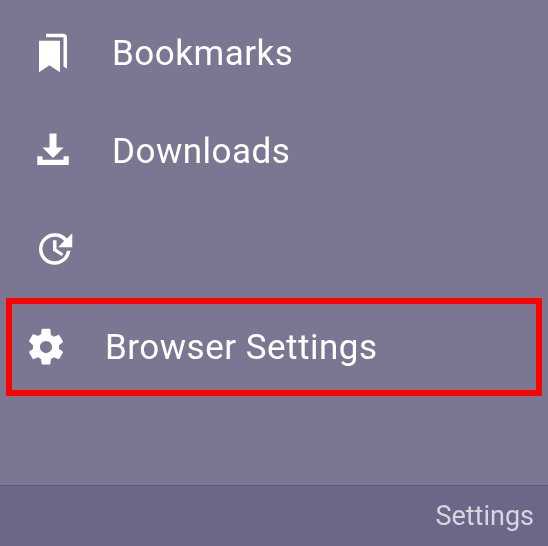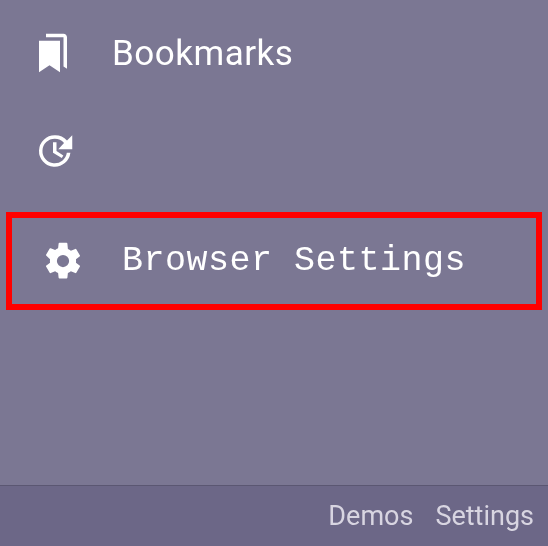--- a/index.html
+++ b/index.html
@@ -23,23 +23,22 @@
     .menu-item {
       display: flex;
       align-items: center;
       padding: 28px 28px 28px 32px;
       color: #ffffff;
       cursor: pointer;
       position: relative;
     }
     .menu-item.highlighted {
       border: 6px solid #ff0000;
-      margin: 12px 6px;
-      padding: 22px 22px 22px 30px;
-      font-family: Liberation Mono, monospace;
+      margin: 0 6px;
+      padding: 22px 22px 22px 13px;
     }
     .menu-icon {
       width: 42px;
       height: 42px;
       display: flex;
       align-items: center;
       justify-content: center;
       flex-shrink: 0;
     }
     .menu-icon svg {
@@ -78,20 +77,30 @@
       <svg viewBox="0 0 24 24">
         <path d="M15 1H7c-1.1 0-2 .9-2 2v2h2V3h8v14l-3-2-1 .7V17l4 2.7V3h2v18l-6-4-6 4V7H3v16l8-5.3 8 5.3V3c0-1.1-.9-2-2-2z" fill="none"></path>
         <path d="M17 1H9c-1.1 0-2 .9-2 2v2h2V3h8v15l-4-2.7V5H5v18l7-4.7 7 4.7V3c0-1.1-.9-2-2-2zM7 7h6v10.3l-3-2-3 2V7z" fill="none"></path>
         <path d="M4 5v18l6-4 6 4V5H4z"></path>
         <path d="M8 1h10c1.1 0 2 .9 2 2v18l-2-1.3V3H8V1z"></path>
       </svg>
     </span>
     <span class="menu-label">Bookmarks</span>
   </div>
 
+  <div class="menu-item">
+    <span class="menu-icon">
+      <svg viewBox="0 0 24 24">
+        <path d="M12 16l-6-6h4V2h4v8h4l-6 6z"></path>
+        <path d="M4 18h16v3H4z" fill="none"></path>
+        <path d="M3 20v-5h3v2h12v-2h3v5H3z"></path>
+      </svg>
+    </span>
+    <span class="menu-label">Downloads</span>
+  </div>
 
   <div class="menu-item">
     <span class="menu-icon">
       <svg viewBox="0 0 24 24">
         <path d="M13 3a9 9 0 1 0 8.94 10H19.9A7 7 0 1 1 13 5a7 7 0 0 1 5.3 2.4L15 11h8V3l-3 3A9 9 0 0 0 13 3z"></path>
         <path d="M12 7v6l5 3 .9-1.5L14 12V7h-2z"></path>
       </svg>
     </span>
   </div>
 
@@ -100,15 +109,14 @@
       <svg viewBox="0 0 24 24">
         <path d="M19.4 13a7.8 7.8 0 0 0 0-2l2.1-1.6a.5.5 0 0 0 .1-.7l-2-3.4a.5.5 0 0 0-.6-.2l-2.5 1a7.3 7.3 0 0 0-1.7-1L14.5 2a.5.5 0 0 0-.5-.4h-4a.5.5 0 0 0-.5.4l-.3 2.7a7.3 7.3 0 0 0-1.7 1l-2.5-1a.5.5 0 0 0-.6.2l-2 3.4a.5.5 0 0 0 .1.7L4.6 11a7.8 7.8 0 0 0 0 2l-2.1 1.6a.5.5 0 0 0-.1.7l2 3.4a.5.5 0 0 0 .6.2l2.5-1a7.3 7.3 0 0 0 1.7 1l.3 2.7a.5.5 0 0 0 .5.4h4a.5.5 0 0 0 .5-.4l.3-2.7a7.3 7.3 0 0 0 1.7-1l2.5 1a.5.5 0 0 0 .6-.2l2-3.4a.5.5 0 0 0-.1-.7L19.4 13zM12 15.5A3.5 3.5 0 1 1 15.5 12 3.5 3.5 0 0 1 12 15.5z"></path>
       </svg>
     </span>
     <span class="menu-label">Browser Settings</span>
   </div>
 
 </div>
 
 <div class="footer">
-  <span class="footer-link">Demos</span>
   <span class="footer-link">Settings</span>
 </div>
 
 </body></html>

